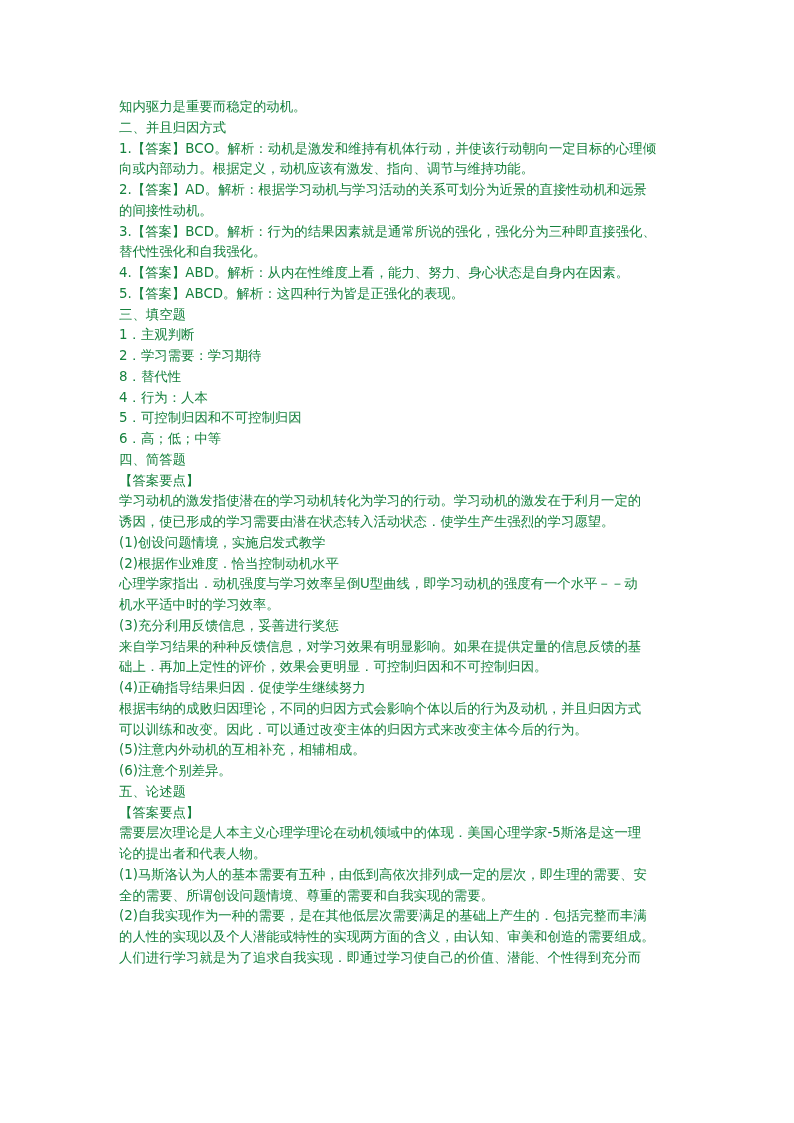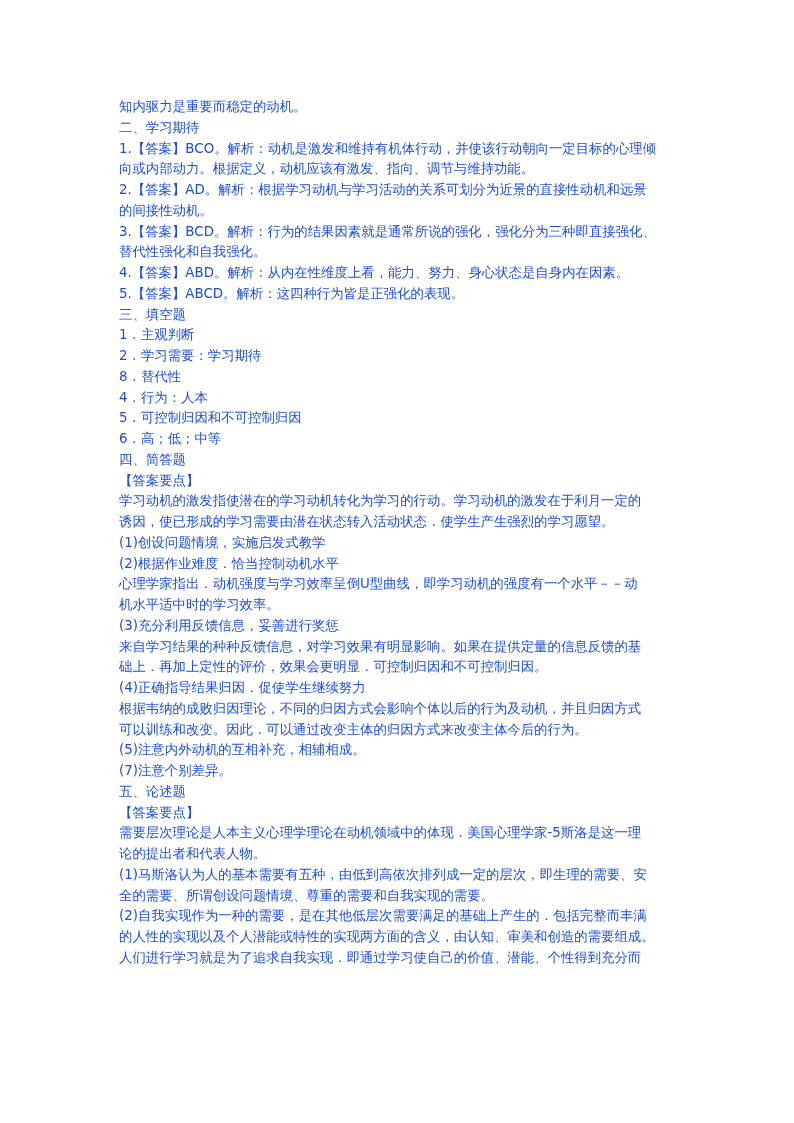--- a/index.html
+++ b/index.html
@@ -5,30 +5,30 @@
   html, body { margin: 0; padding: 0; background: #ffffff; }
   body { width: 794px; height: 1123px; position: relative; overflow: hidden; }
   .page {
     position: absolute;
     left: 119px;
     top: 97px;
     width: 560px;
     font-family: "DejaVu Sans", sans-serif;
     font-size: 13.4px;
     line-height: 20.75px;
-    color: #1d4ed8;
+    color: #15803d;
   }
   .line { white-space: nowrap; margin: 0; height: 20.75px; overflow: visible; }
 </style>
 </head>
 <body>
 
 <div class="page">
   <p class="line">知内驱力是重要而稳定的动机。</p>
-  <p class="line">二、学习期待</p>
+  <p class="line">二、并且归因方式</p>
   <p class="line">1.【答案】BCO。解析：动机是激发和维持有机体行动，并使该行动朝向一定目标的心理倾</p>
   <p class="line">向或内部动力。根据定义，动机应该有激发、指向、调节与维持功能。</p>
   <p class="line">2.【答案】AD。解析：根据学习动机与学习活动的关系可划分为近景的直接性动机和远景</p>
   <p class="line">的间接性动机。</p>
   <p class="line">3.【答案】BCD。解析：行为的结果因素就是通常所说的强化，强化分为三种即直接强化、</p>
   <p class="line">替代性强化和自我强化。</p>
   <p class="line">4.【答案】ABD。解析：从内在性维度上看，能力、努力、身心状态是自身内在因素。</p>
   <p class="line">5.【答案】ABCD。解析：这四种行为皆是正强化的表现。</p>
   <p class="line">三、填空题</p>
   <p class="line">1．主观判断</p>
@@ -45,21 +45,21 @@
   <p class="line">(2)根据作业难度．恰当控制动机水平</p>
   <p class="line">心理学家指出．动机强度与学习效率呈倒U型曲线，即学习动机的强度有一个水平－－动</p>
   <p class="line">机水平适中时的学习效率。</p>
   <p class="line">(3)充分利用反馈信息，妥善进行奖惩</p>
   <p class="line">来自学习结果的种种反馈信息，对学习效果有明显影响。如果在提供定量的信息反馈的基</p>
   <p class="line">础上．再加上定性的评价，效果会更明显．可控制归因和不可控制归因。</p>
   <p class="line">(4)正确指导结果归因．促使学生继续努力</p>
   <p class="line">根据韦纳的成败归因理论，不同的归因方式会影响个体以后的行为及动机，并且归因方式</p>
   <p class="line">可以训练和改变。因此．可以通过改变主体的归因方式来改变主体今后的行为。</p>
   <p class="line">(5)注意内外动机的互相补充，相辅相成。</p>
-  <p class="line">(7)注意个别差异。</p>
+  <p class="line">(6)注意个别差异。</p>
   <p class="line">五、论述题</p>
   <p class="line">【答案要点】</p>
   <p class="line">需要层次理论是人本主义心理学理论在动机领域中的体现．美国心理学家-5斯洛是这一理</p>
   <p class="line">论的提出者和代表人物。</p>
   <p class="line">(1)马斯洛认为人的基本需要有五种，由低到高依次排列成一定的层次，即生理的需要、安</p>
   <p class="line">全的需要、所谓创设问题情境、尊重的需要和自我实现的需要。</p>
   <p class="line">(2)自我实现作为一种的需要，是在其他低层次需要满足的基础上产生的．包括完整而丰满</p>
   <p class="line">的人性的实现以及个人潜能或特性的实现两方面的含义，由认知、审美和创造的需要组成。</p>
   <p class="line">人们进行学习就是为了追求自我实现．即通过学习使自己的价值、潜能、个性得到充分而</p>
 </div>

